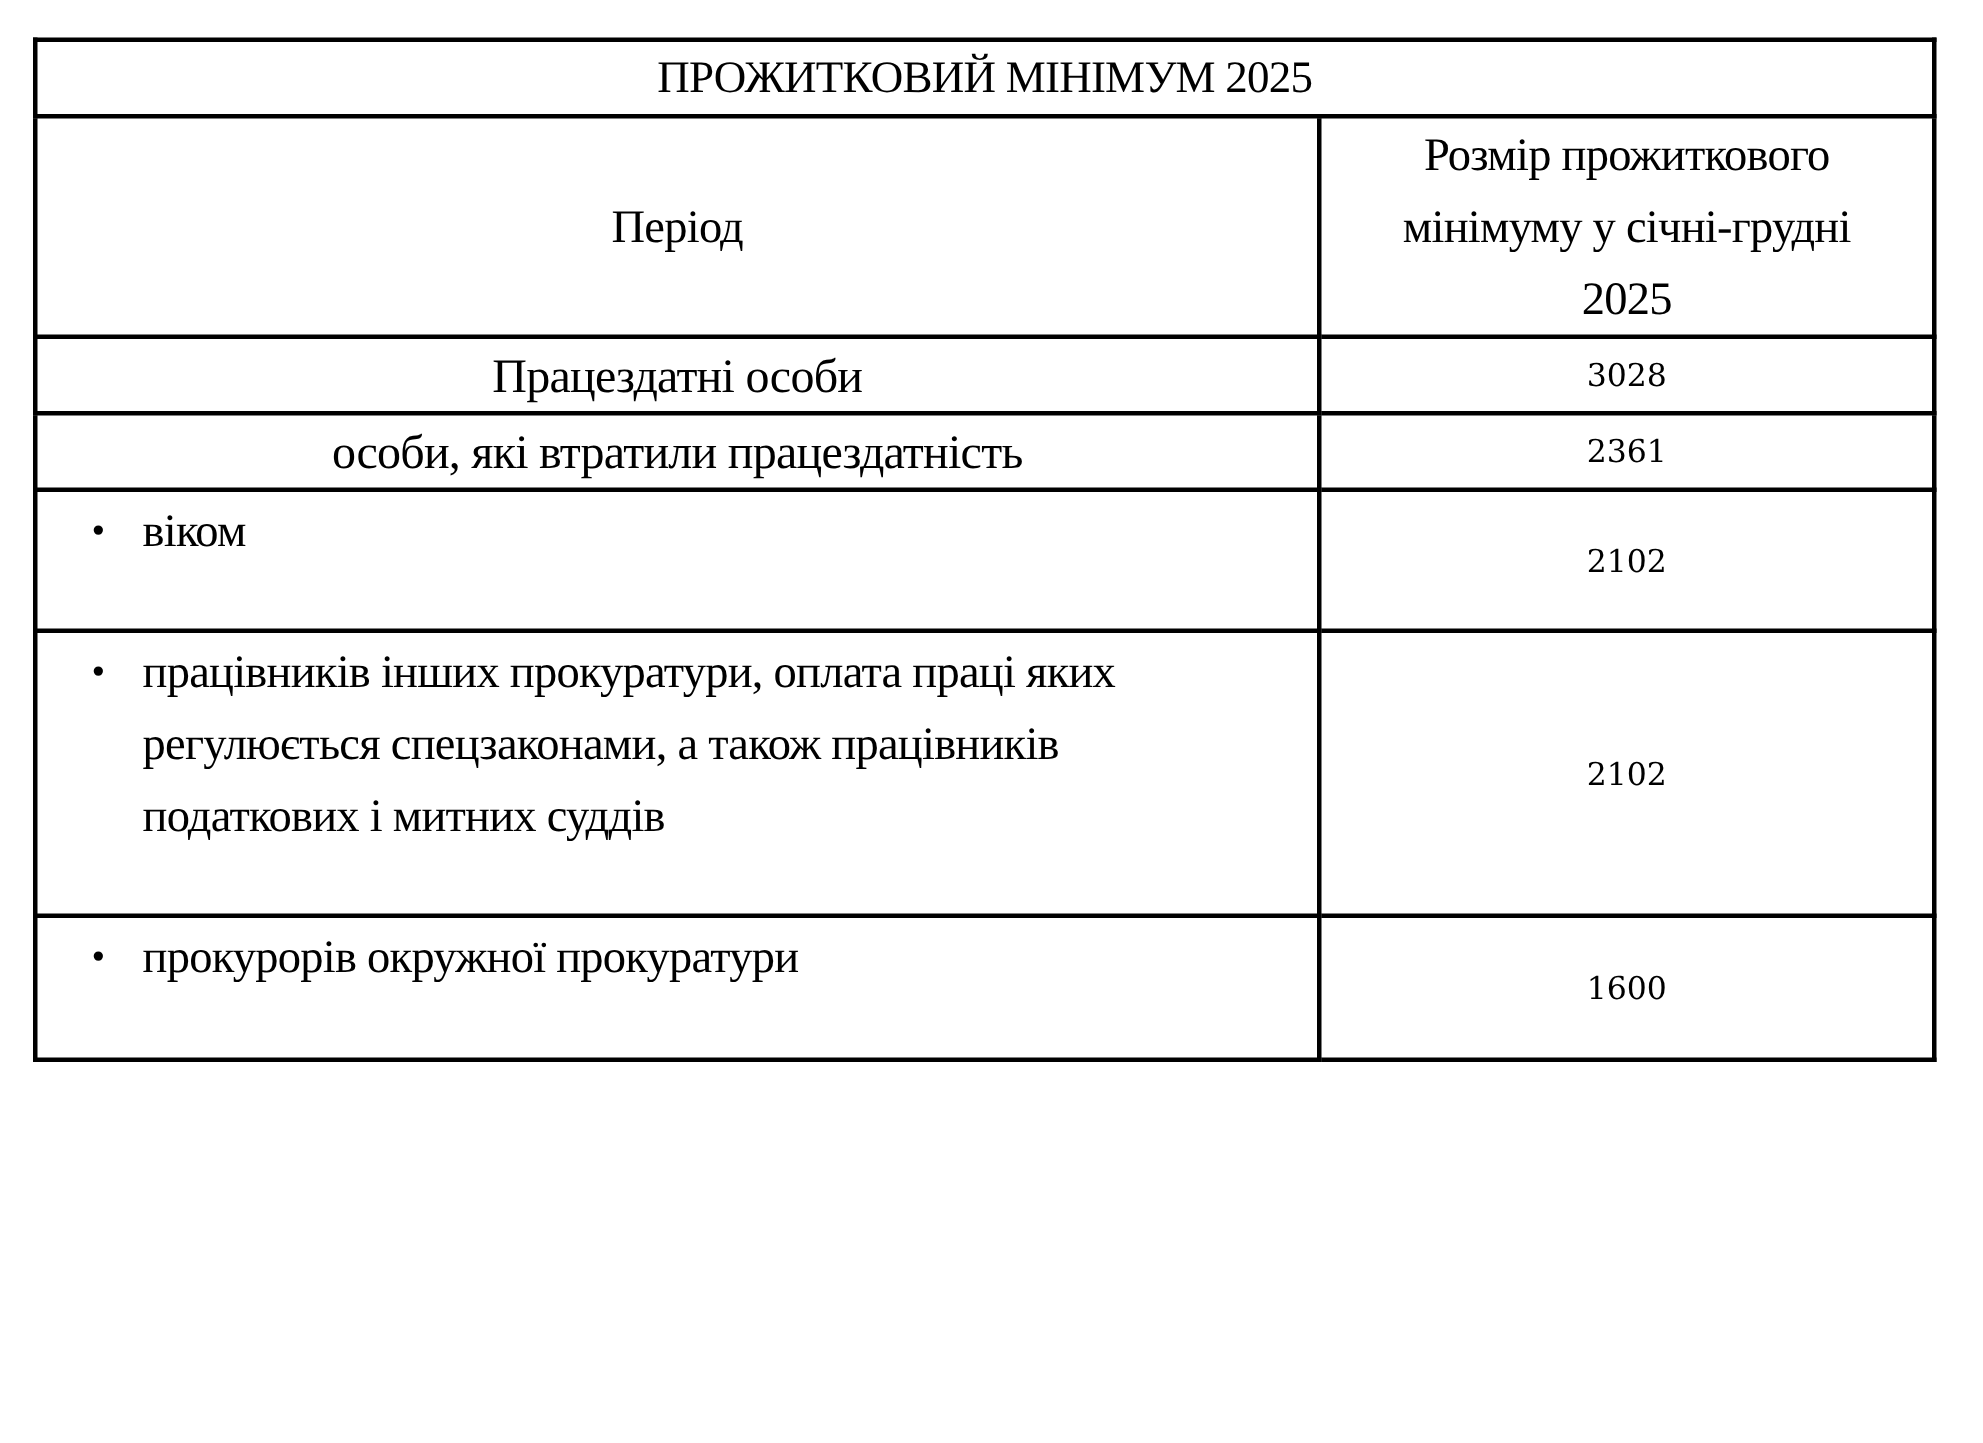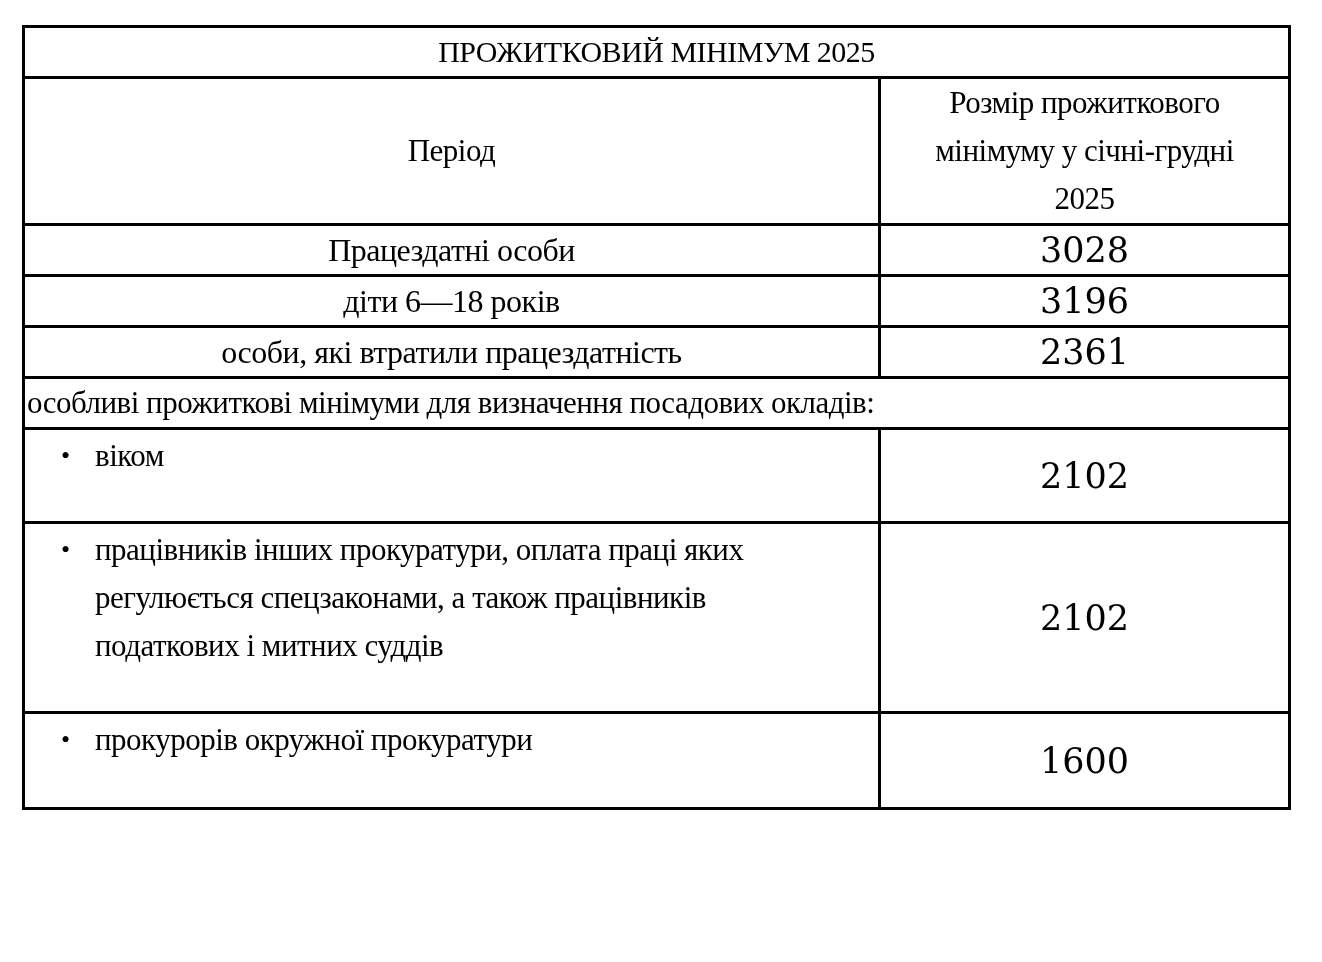--- a/index.html
+++ b/index.html
@@ -5,21 +5,21 @@
   html, body { margin:0; padding:0; background:#ffffff; }
   body { width:1322px; height:962px; position:relative; overflow:hidden;
          font-family:"DejaVu Serif","Liberation Serif",serif; color:#000; }
   table { position:absolute; left:22px; top:25px; width:1266px;
           border-collapse:collapse; table-layout:fixed;border-radius:22px; }
   td { border:3px solid #000; padding:0; font-size:27px; line-height:48px;
        vertical-align:middle; text-align:center; letter-spacing:-0.5px; }
   td.title { height:46px; font-family:"Liberation Serif",serif; font-size:30px; letter-spacing:-0.5px;}
   td.hdr { height:142px; font-family:"Liberation Serif",serif; font-size:31px; line-height:48px; }
   td.row { height:46px; font-family:"Liberation Serif",serif; font-size:32px; }
-  td.val { font-family:"DejaVu Serif",serif; font-size:35px; letter-spacing:0; }
+  td.val { font-family:"DejaVu Serif",serif; font-size:21px; letter-spacing:0; }
   td.section { height:46px; text-align:left; font-family:"Liberation Serif",serif; font-size:31px; padding-left:2px; }
   td.bullet { text-align:left; vertical-align:top; font-family:"Liberation Serif",serif; font-size:31px;
               line-height:48px; padding-left:36px; padding-top:2px; }
   .bl { display:flex; }
   .dot { width:34px; flex:0 0 34px; font-size:26px; }
   .r1 { height:94px; }
   .r2 { height:190px; }
   .r3 { height:96px; }
 </style>
 </head>
@@ -40,29 +40,22 @@
       <div>Розмір прожиткового</div>
       <div>мінімуму у січні-грудні</div>
       <div>2025</div>
     </td>
   </tr>
   <tr>
     <td class="row">Працездатні особи</td>
     <td class="row val">3028</td>
   </tr>
   <tr>
-    <td class="row">діти 6—18 років</td>
-    <td class="row val">3196</td>
-  </tr>
-  <tr>
     <td class="row">особи, які втратили працездатність</td>
     <td class="row val">2361</td>
-  </tr>
-  <tr>
-    <td class="section" colspan="2">особливі прожиткові мінімуми для визначення посадових окладів:</td>
   </tr>
   <tr class="r1">
     <td class="bullet">
       <div class="bl">
             <span class="dot">•</span>
         <div>
               <div>віком</div>
             </div>
           </div>
     </td>

